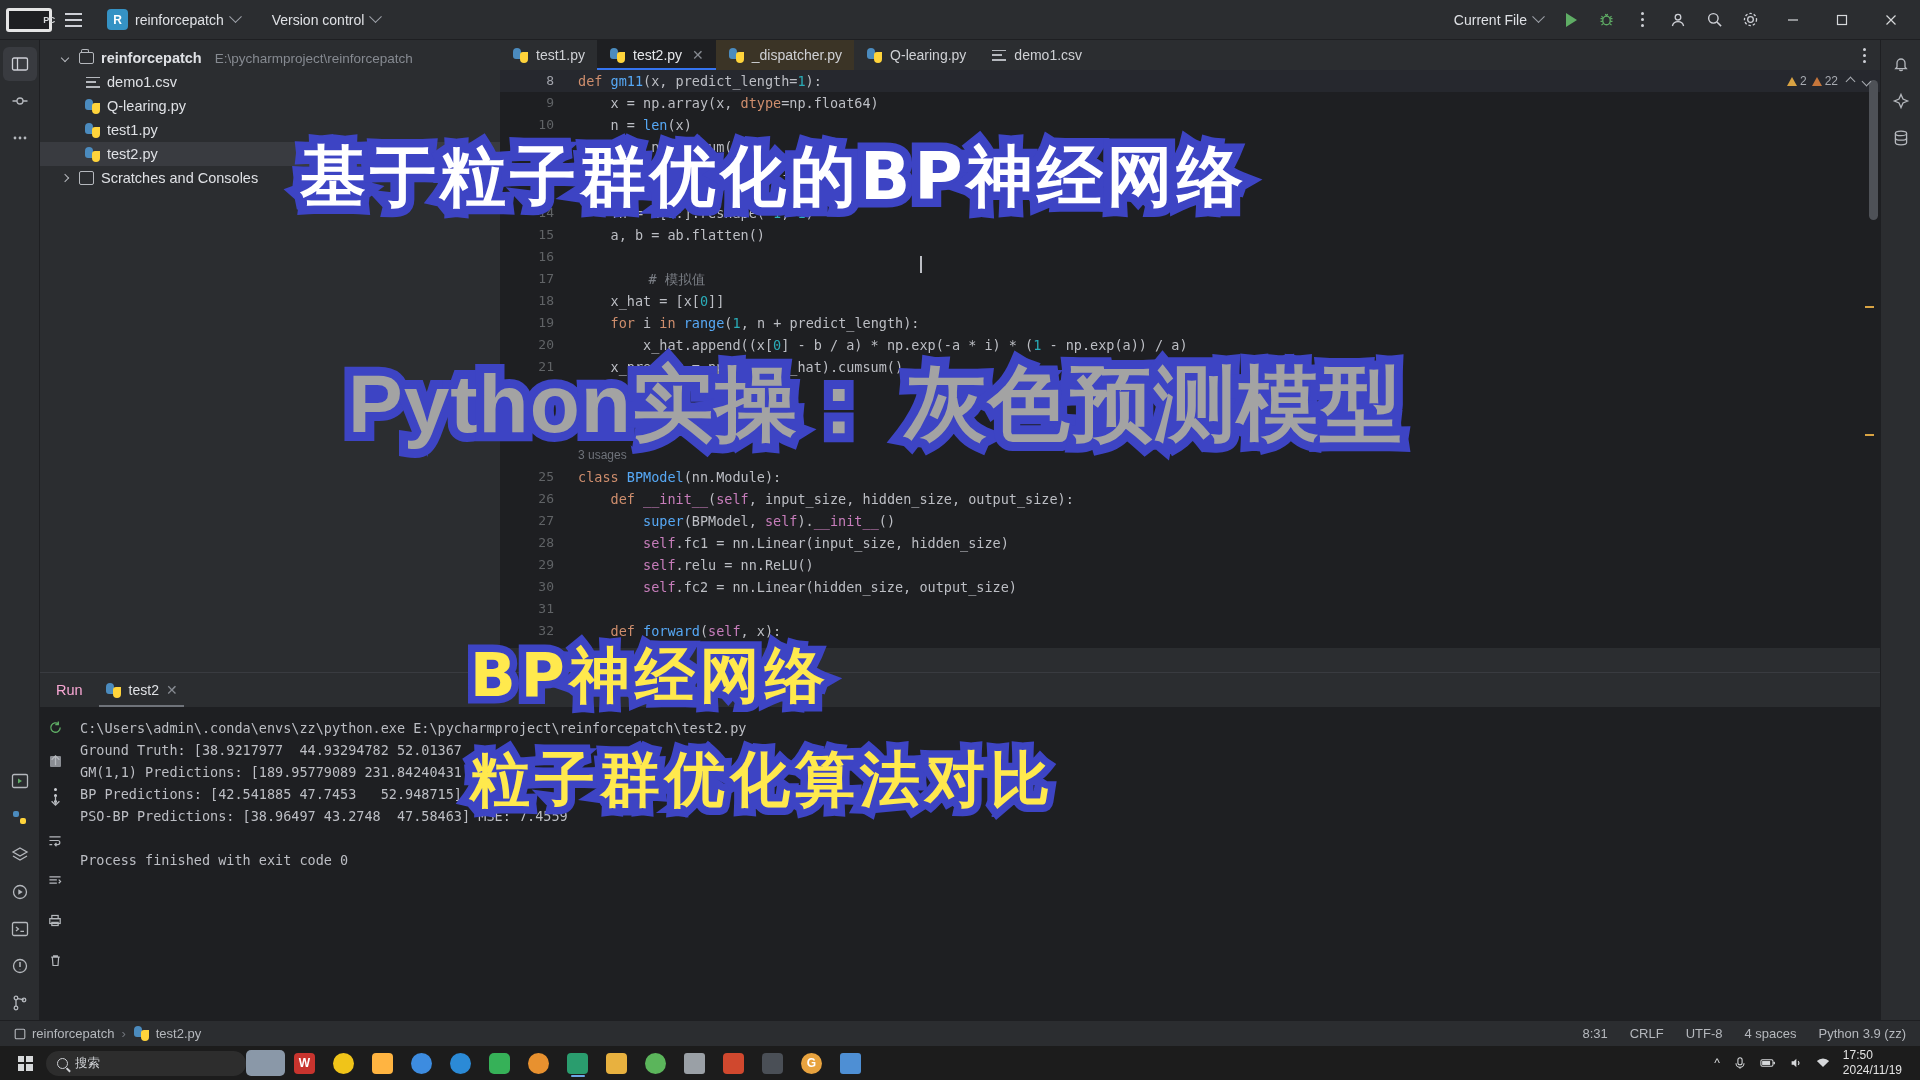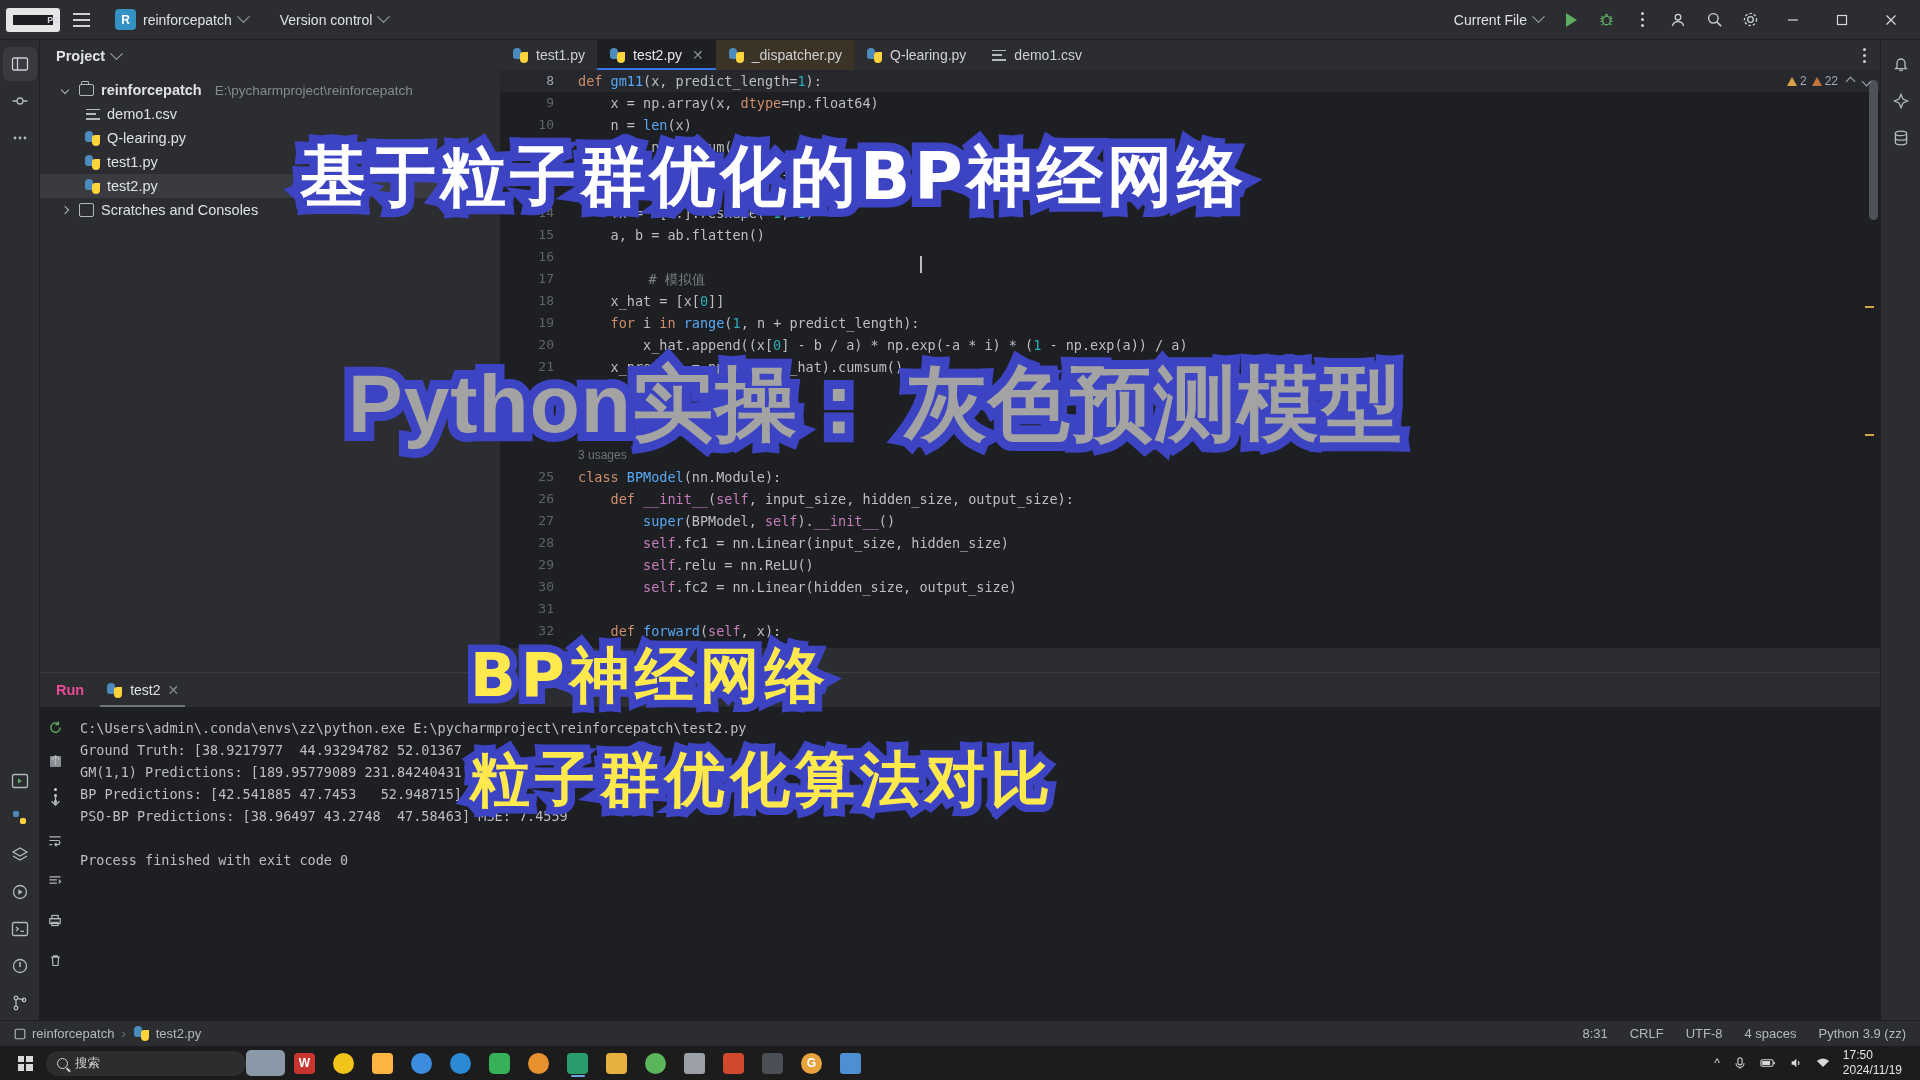--- a/index.html
+++ b/index.html
@@ -13,21 +13,21 @@
 
   
   .titlebar {
     position: absolute; left: 0; top: 0; width: 1920px; height: 40px;
     background: #2b2d30; display: flex; align-items: center;
     border-bottom: 1px solid #1e1f22;
   }
   .tb-left { display: flex; align-items: center; gap: 2px; padding-left: 6px; }
   .pc-logo {
     width: 24px; height: 24px; border-radius: 3px;
-    background: #1e1f22; border: 7px solid #e5e5e5;
+    background: #1e1f22; border: 3px solid #e5e5e5;
     display:flex; align-items:center; justify-content:center;
     font-size: 9px; font-weight: bold; color: #d6d8da; letter-spacing: -0.5px; padding-left: 40px;
   }
   .hamburger { width: 38px; height: 30px; display:flex; flex-direction:column;
     justify-content:center; align-items:center; gap: 4px; cursor: pointer; }
   .hamburger i { display:block; width: 17px; height: 2px; background: #ced0d6; }
   .proj-chip {
     display: flex; align-items: center; gap: 7px; height: 28px;
     padding: 0 8px 0 5px; border-radius: 5px; margin-left: 8px; cursor: pointer;
   }
@@ -197,21 +197,21 @@
   .vscroll { position: absolute; right: 2px; width: 9px; border-radius: 5px;
     background: #4e5157; }
 
   
   .runpanel {
     position: absolute; left: 40px; top: 672px; width: 1840px; height: 348px;
     background: #1e1f22; border-top: 1px solid #393b40;
   }
   .run-hdr { height: 34px; display:flex; align-items:center; padding-left: 16px;
     gap: 16px; background: #2b2d30; }
-  .run-title { color: #ec4899; font-size: 14.5px; font-weight: 700; }
+  .run-title { color: #f9a8d4; font-size: 14.5px; font-weight: 400; }
   .run-tab { display:flex; align-items:center; gap: 7px; font-size: 14px;
     color: #dfe1e5; position: relative; height: 34px; padding: 0 6px; cursor:pointer; }
   .run-tab::after { content:''; position:absolute; left:0; right:0; bottom:0;
     height:2px; background:#6f737a; }
   .run-tab .x { color: #868a91; font-size: 14px; }
   .run-body { position:absolute; left:0; top:34px; right:0; bottom:0;
     background:#1e1f22; display:flex; }
   .run-rail { width: 30px; padding-top: 10px; display:flex;
     flex-direction:column; align-items:center; gap: 14px; }
   .run-rail .b { width: 20px; height:20px; display:flex; align-items:center;
@@ -460,24 +460,20 @@
     <div class="rail-b">
       <svg width="18" height="18" viewBox="0 0 18 18">
         <ellipse cx="9" cy="4.4" rx="5.6" ry="2.2" fill="none" stroke="#b5b8bd" stroke-width="1.3"></ellipse>
         <path d="M3.4 4.4v9.2c0 1.2 2.5 2.2 5.6 2.2s5.6-1 5.6-2.2V4.4" fill="none" stroke="#b5b8bd" stroke-width="1.3"></path>
         <path d="M3.4 9c0 1.2 2.5 2.2 5.6 2.2S14.6 10.2 14.6 9" fill="none" stroke="#b5b8bd" stroke-width="1.3"></path>
       </svg>
     </div>
   </div>
 
   <div class="project">
-    <div class="project-hdr">
-      <span class="t">Project</span>
-      <span class="chev"></span>
-    </div>
     <div class="tree">
       <div class="trow" style="padding-left:18px">
         <span class="tw-arrow">
             <i class="a"></i>
           </span>
         <span class="ic">
             <span class="folder"></span>
           </span>
         <span class="bold">reinforcepatch</span>
         <span class="dim">E:\pycharmproject\reinforcepatch</span>

